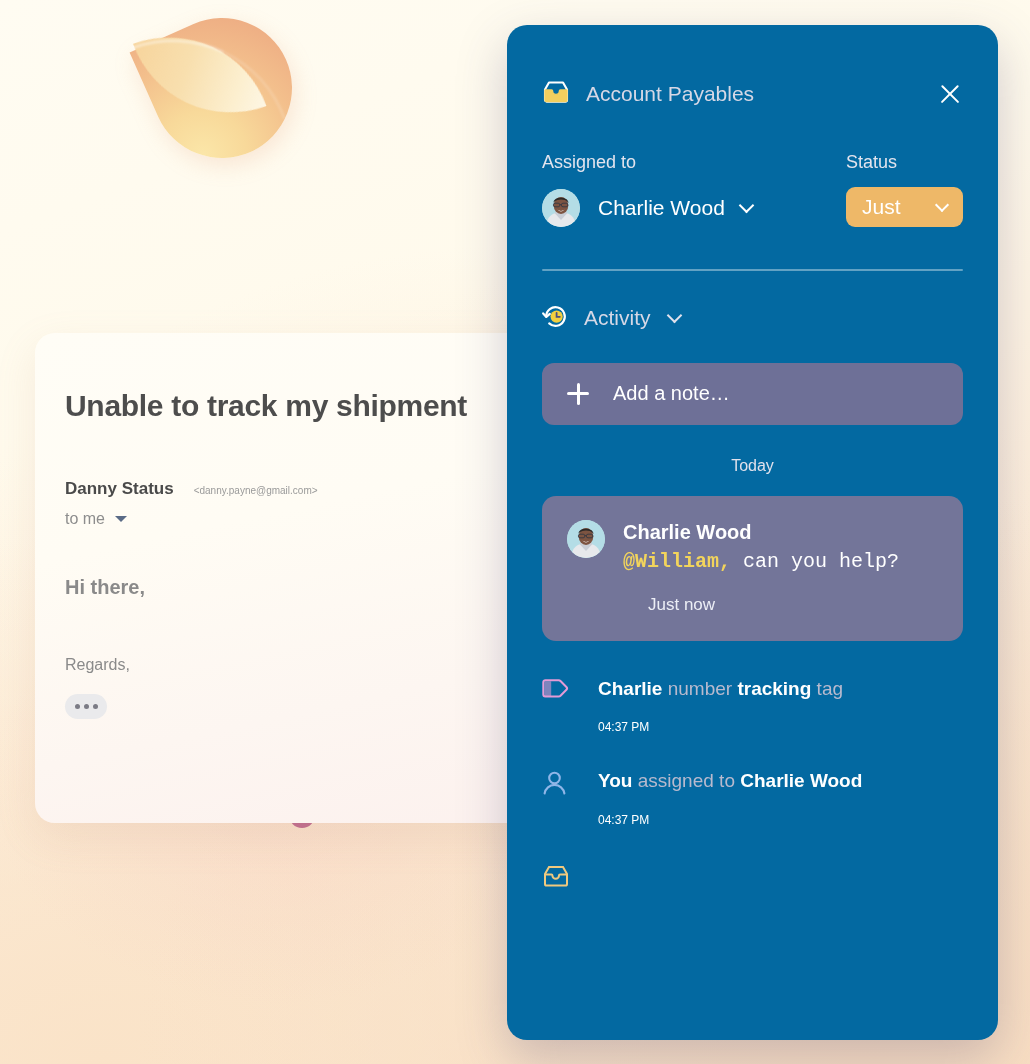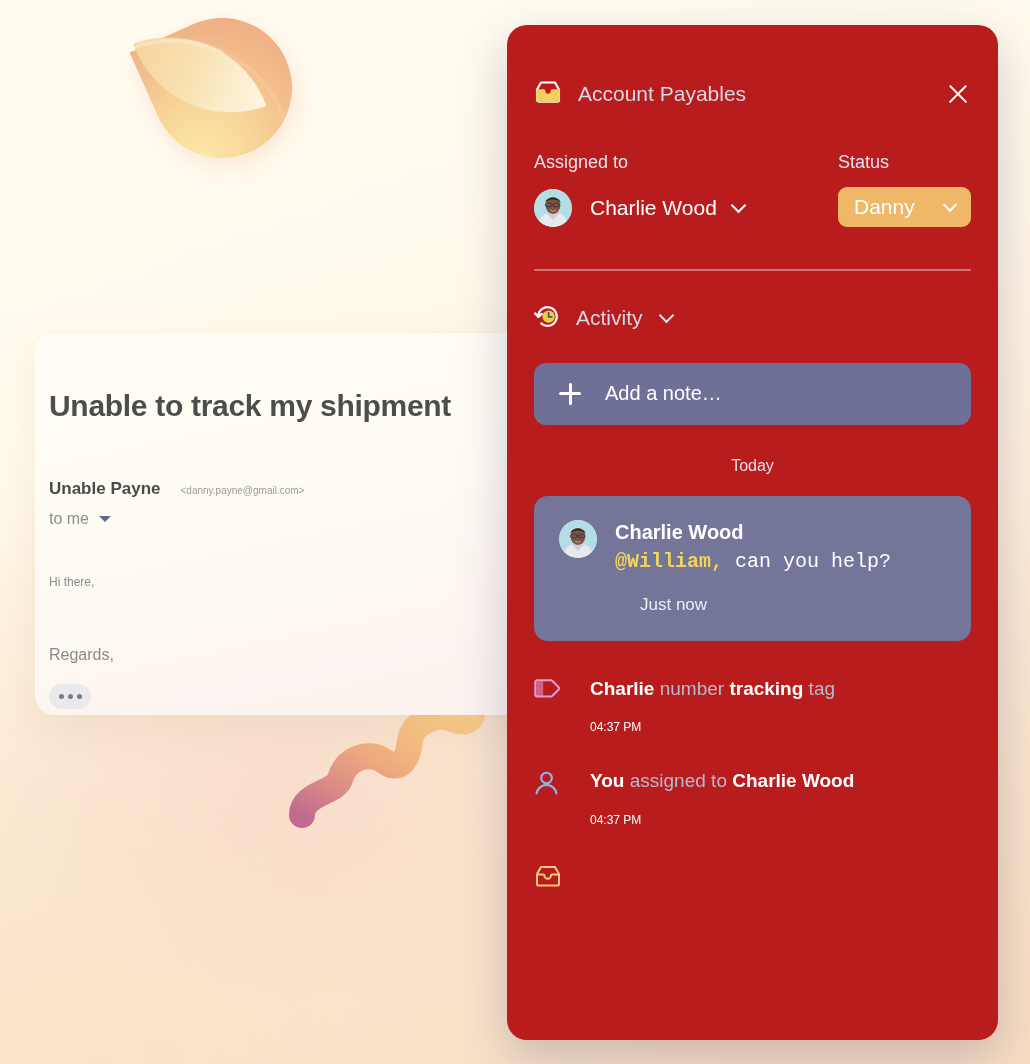--- a/index.html
+++ b/index.html
@@ -49,58 +49,58 @@
     border-right:2px solid rgba(255,255,255,.2);
     transform:rotate(4deg);
     filter:blur(1px);
   }
 
   
   #deco-squiggle { position:absolute; left:288px; top:697px; width:200px; height:135px; }
 
   
   #email-card {
-    position:absolute; left:35px; top:333px; width:546px; height:382px;
+    position:absolute; left:35px; top:333px; width:546px; height:490px;
     border-radius:20px;
     background:linear-gradient(168deg,#fffdf6 0%,#fffcf4 38%,#fdf6f1 72%,#fcf1ee 100%);
     box-shadow:0 14px 40px rgba(190,150,120,.14);
     overflow:hidden;
-    padding:56px 0 0 14px;
+    padding:56px 0 0 30px;
   }
   #email-subject {
     font-size:30px; font-weight:bold; color:#4d4d4d;
     letter-spacing:-.3px; white-space:nowrap;
   }
   #email-meta { margin-top:56px; }
   #email-from-line { white-space:nowrap; }
   .from-name { font-size:17px; font-weight:bold; color:#4a4a4a; }
   .from-addr { font-size:10px; color:#9a9a9a; margin-left:20px; }
   #email-to-line { margin-top:11px; display:flex; align-items:center; gap:10px; }
   .to-label { font-size:16px; color:#8d8d8d; }
   .caret-down {
     width:0; height:0; border-left:6px solid transparent; border-right:6px solid transparent;
     border-top:6px solid #5a6b86;
   }
   #email-body { margin-top:47px; }
-  .body-line { font-size:12px; color:#8a8a8a; white-space:nowrap; line-height:1.2; }
+  .body-line { font-size:20px; color:#8a8a8a; white-space:nowrap; line-height:1.2;font-weight:bold; }
   .body-line + .body-line { margin-top:21px; }
   #email-regards { margin-top:57px; font-size:16px; color:#8a8a8a; }
   #email-more-btn {
     margin-top:20px; width:42px; height:25px; border-radius:13px;
     background:#eaeaec; display:flex; align-items:center; justify-content:center; gap:4px;
   }
   #email-more-btn i { width:5px; height:5px; border-radius:50%; background:#7b7b85; display:block; }
 
   
   #panel {
     position:absolute; left:507px; top:25px; width:491px; height:1015px;
-    background:#b91c1c; border-radius:20px;
+    background:#0369a1; border-radius:20px;
     box-shadow:0 18px 50px rgba(70,60,110,.26);
     color:#fff;
-    padding:0 27px;
+    padding:0 35px;
   }
   
   #panel-header {
     display:flex; align-items:center; padding-top:55px;
   }
   #panel-title { font-size:21px; color:#d6d8e6; margin-left:16px; }
   #panel-close {
     margin-left:auto; width:26px; height:26px; position:relative; cursor:pointer;
   }
   #panel-close:before, #panel-close:after {
@@ -203,21 +203,21 @@
     </defs>
     <path d="M14 118 C 14 96, 48 96, 52 82 C 58 60, 82 54, 96 64 C 112 76, 120 62, 122 44 C 124 24, 150 16, 164 22 C 176 27, 182 24, 184 18" fill="none" stroke="url(#sqg)" stroke-width="26" stroke-linecap="round"></path>
   </svg>
 </div>
 
 <div id="email-card">
   <div id="email-subject">Unable to track my shipment</div>
 
   <div id="email-meta">
     <div id="email-from-line">
-      <span class="from-name">Unable Payne</span><span class="from-addr">&lt;danny.payne@gmail.com&gt;</span>
+      <span class="from-name">Danny Status</span><span class="from-addr">&lt;danny.payne@gmail.com&gt;</span>
     </div>
     <div id="email-to-line">
       <span class="to-label">to me</span>
       <span class="caret-down"></span>
     </div>
   </div>
 
   <div id="email-body">
     <div class="body-line">Hi there,</div>
   </div>
@@ -261,21 +261,21 @@
             <path d="M15.4 20.6 q3.6 2.6 7.2 0 q-3.6 4-7.2 0Z" fill="#ffffff"></path>
           </svg>
         </span>
         <span id="assignee-name">Charlie Wood</span>
         <span class="chev"></span>
       </div>
     </div>
     <div id="status-col">
       <div class="field-label">Status</div>
       <div id="status-btn">
-        <span id="status-value">Danny</span>
+        <span id="status-value">Just</span>
         <span class="chev"></span>
       </div>
     </div>
   </div>
 
   <div id="panel-divider"></div>
 
   <div id="activity-head">
     <span>
       <svg width="27" height="27" viewBox="0 0 27 27">

